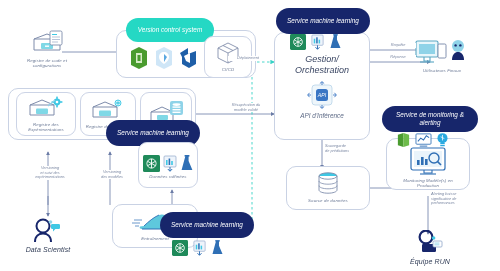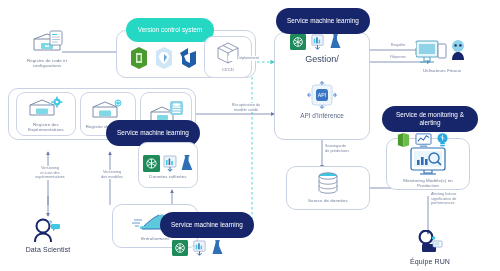--- a/index.html
+++ b/index.html
@@ -1,21 +1,21 @@
 <!DOCTYPE html>
 <html><head>
 <meta charset="utf-8">
 <style>
   html,body{margin:0;padding:0;background:#ffffff;}
   body{
     width:500px;height:271px;position:relative;overflow:hidden;
     font-family:"Liberation Sans","DejaVu Sans",sans-serif;
     color:#5b6a8a;
   }
-  .canvas{position:absolute;inset:0;}
+  .canvas{position:absolute;inset:0;font-style:italic;}
   svg.wires{position:absolute;left:0;top:0;width:500px;height:271px;overflow:visible;}
 
   
   .grp{
     position:absolute;border:1px solid #c9d2e4;border-radius:10px;background:#ffffff;
     box-sizing:border-box;
   }
   .node{
     position:absolute;border:1px solid #ccd4e6;border-radius:9px;background:#fff;
     box-sizing:border-box;display:flex;flex-direction:column;align-items:center;
@@ -315,20 +315,21 @@
       <path d="M8,12 L8,16 M5.8,14 L8,16.3 L10.2,14" stroke="#2f6fb5" stroke-width="1" fill="none"></path>
     </svg>
     <svg class="ico" width="13" height="16" viewBox="0 0 14 17">
       <path d="M5.4,1 L8.6,1 L8.6,6 L12.4,15 L1.6,15 Z" fill="#2f6fb5"></path>
       <rect x="4.6" y="0" width="4.8" height="1.6" fill="#2f6fb5"></rect>
     </svg>
   </div>
 
   <div style="position:absolute;left:276px;top:54px;width:92px;">
     <div class="orch-title">Gestion/</div>
+    <div class="orch-title">Orchestration</div>
   </div>
 
   <div style="position:absolute;left:306px;top:80px;">
     <svg class="ico" width="32" height="30" viewBox="0 0 32 30">
       <rect x="6" y="5" width="20" height="20" rx="3" fill="#eef6fb" stroke="#b9d4e8" stroke-width="0.8"></rect>
       <rect x="10" y="9" width="12" height="12" rx="2.5" fill="#3a76c4"></rect>
       <text x="16" y="17.4" font-size="5.2" fill="#ffffff" text-anchor="middle" font-family="Liberation Sans, sans-serif">API</text>
       <g stroke="#3a76c4" stroke-width="0.9" fill="none">
         <path d="M16,2 L16,5 M13.8,3.6 L16,1.6 L18.2,3.6"></path>
         <path d="M16,28 L16,25 M13.8,26.4 L16,28.4 L18.2,26.4"></path>

